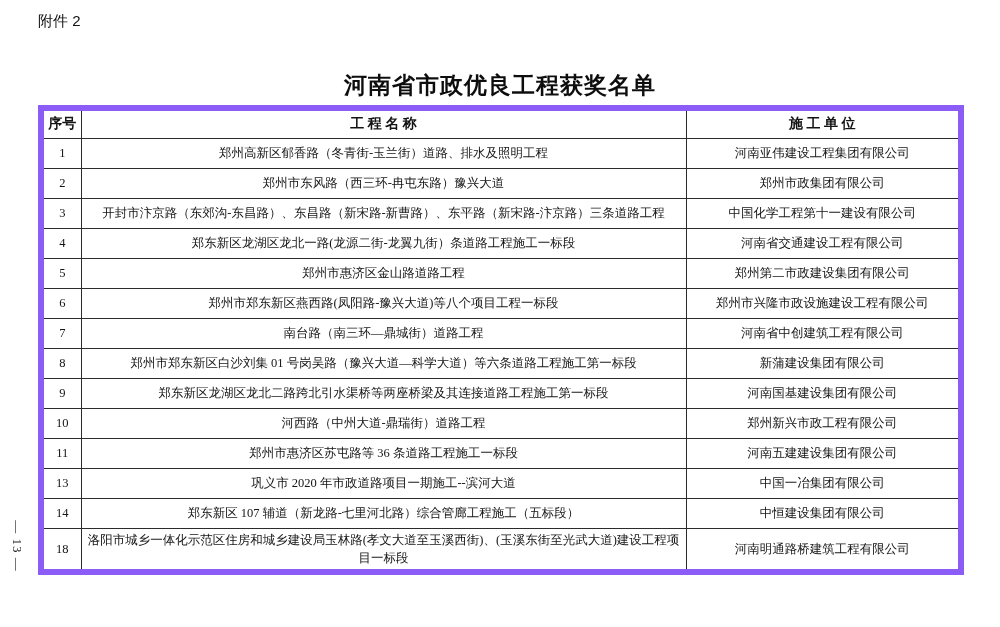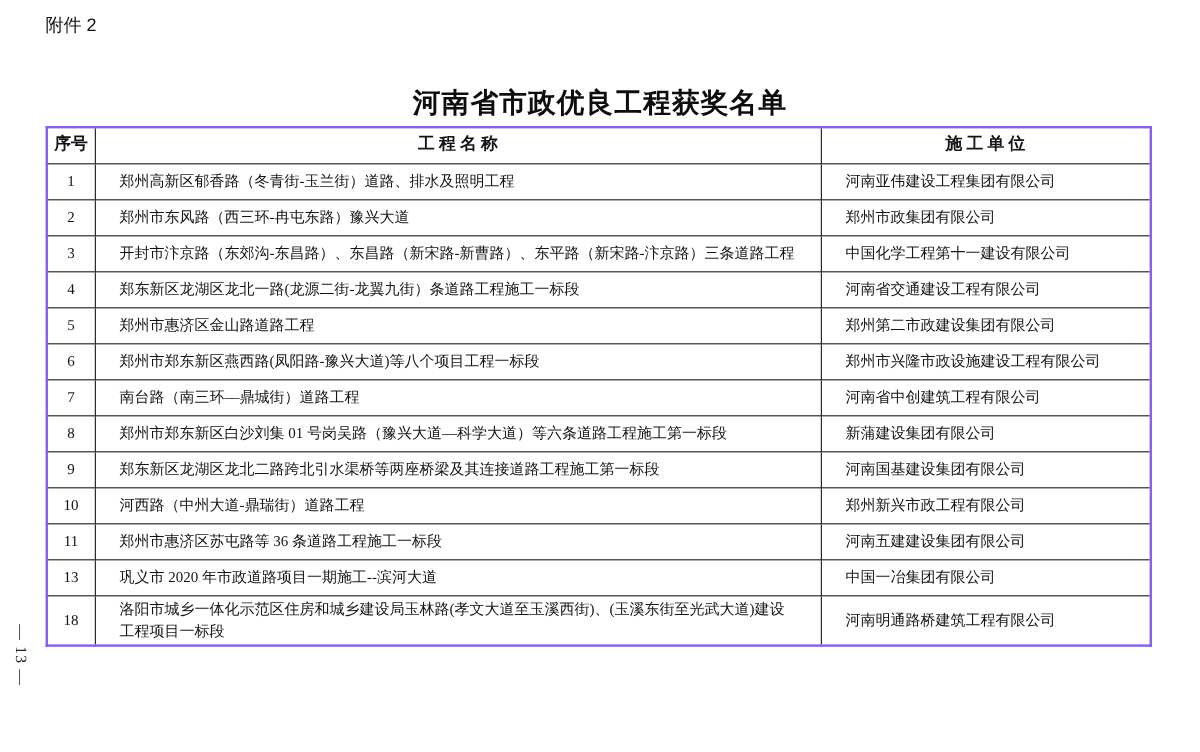--- a/index.html
+++ b/index.html
@@ -56,36 +56,36 @@
   }
   table.award-table col.col-no      { width: 40px; }
   table.award-table col.col-project { width: 605px; }
   table.award-table col.col-company { width: 275px; }
   table.award-table th,
   table.award-table td {
     border: 1px solid #2b2b2b;
     vertical-align: middle;
     line-height: 1.45;
   }
-  table.award-table { border: 2px solid #8b5cf6; }
+  table.award-table { border: 6px solid #8b5cf6; }
   table.award-table thead th {
     height: 30px;
     font-weight: bold;
     font-size: 14px;
     text-align: center;
     padding: 2px 4px;
   }
   table.award-table tbody tr { height: 30px; }
   td.cell-no {
     text-align: center;
     padding: 2px 2px;
   }
   td.cell-project, td.cell-company {
-    text-align: left;
-    padding: 2px 20px;
+    text-align: center;
+    padding: 2px 0;
     margin-left: 21px;
   }
 </style>
 </head>
 <body>
 
 <div class="attachment-label">附件 2</div>
 
 <div class="page-title">河南省市政优良工程获奖名单</div>
 
@@ -159,18 +159,23 @@
         <td class="cell-no">11</td>
         <td class="cell-project">郑州市惠济区苏屯路等 36 条道路工程施工一标段</td>
         <td class="cell-company">河南五建建设集团有限公司</td>
       </tr>
       <tr>
         <td class="cell-no">13</td>
         <td class="cell-project">巩义市 2020 年市政道路项目一期施工--滨河大道</td>
         <td class="cell-company">中国一冶集团有限公司</td>
       </tr>
       <tr>
+        <td class="cell-no">14</td>
+        <td class="cell-project">郑东新区 107 辅道（新龙路-七里河北路）综合管廊工程施工（五标段）</td>
+        <td class="cell-company">中恒建设集团有限公司</td>
+      </tr>
+      <tr>
         <td class="cell-no">18</td>
         <td class="cell-project">洛阳市城乡一体化示范区住房和城乡建设局玉林路(孝文大道至玉溪西街)、(玉溪东街至光武大道)建设工程项目一标段</td>
         <td class="cell-company">河南明通路桥建筑工程有限公司</td>
       </tr>
     </tbody>
 </table>
 
 </body></html>

